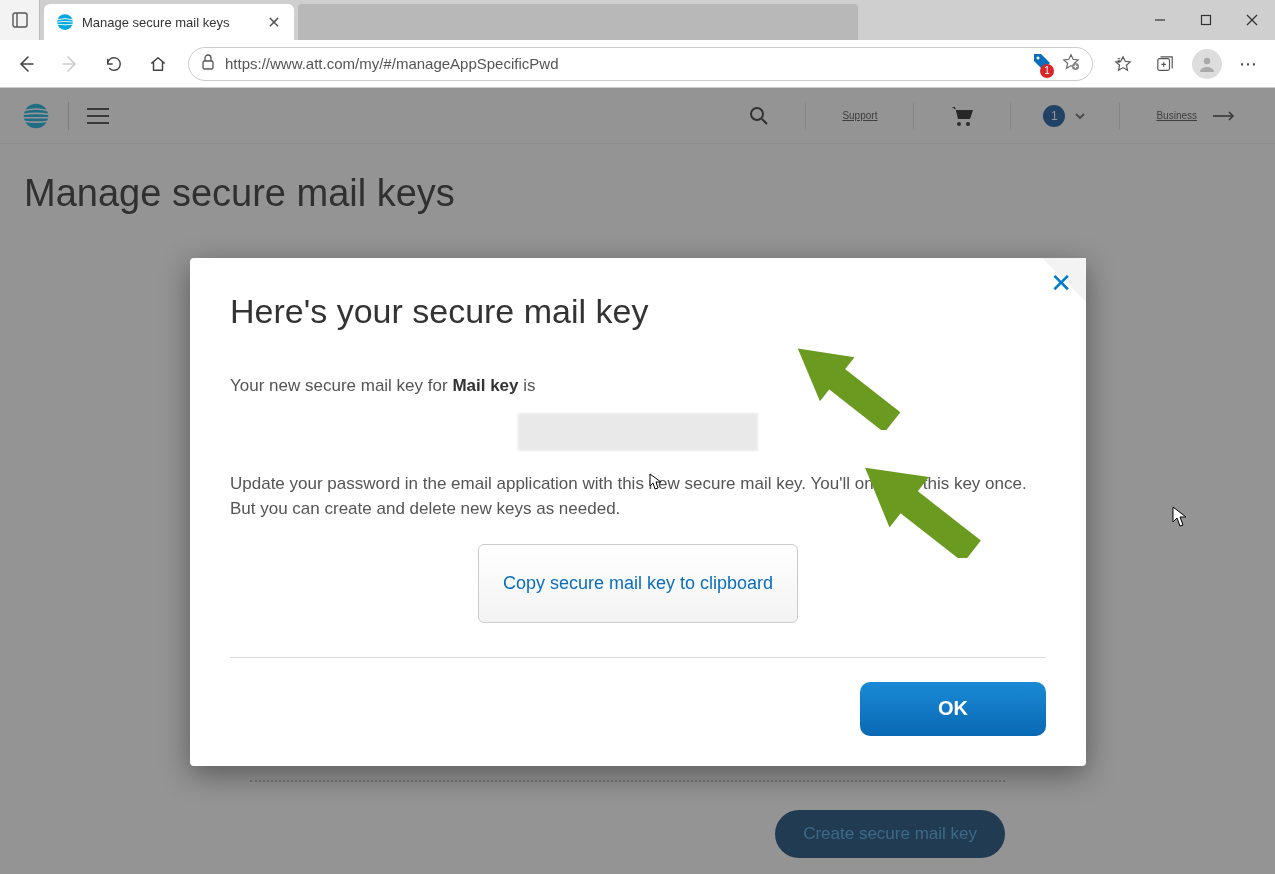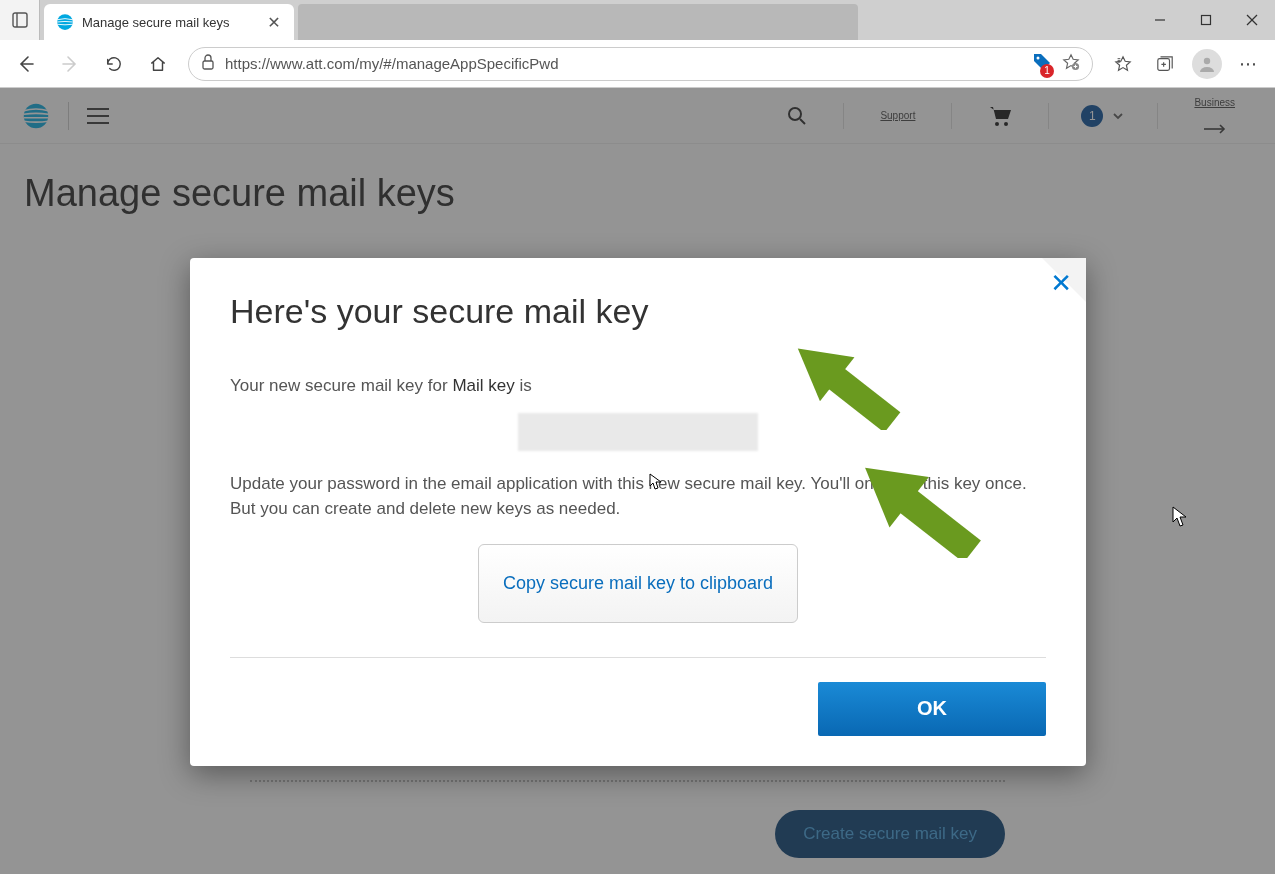--- a/index.html
+++ b/index.html
@@ -49,25 +49,25 @@
   .field-stub { position:absolute; left:250px; bottom:120px; width:500px; height:40px; border:1px solid #ccc; border-radius:20px; background:#fff;}
 
   .dimmer { position:absolute; inset:0; background:rgba(60,60,60,0.55); }
 
   
   .modal { position:absolute; left:190px; top:170px; width:896px; background:#fff; border-radius:4px; box-shadow:0 8px 30px rgba(0,0,0,0.4); padding:34px 40px 30px;}
   .modal .close-x { position:absolute; top:10px; right:14px; color:#0079d1; font-size:26px; font-weight:300;}
   .modal .corner-fold { position:absolute; top:0; right:0; width:0; height:0; border-left:44px solid transparent; border-top:44px solid #f3f3f3;}
   .modal h2 { font-size:34px; font-weight:400; color:#333; margin-bottom:42px;}
   .modal p { font-size:17px; color:#555; line-height:1.5;}
-  .modal p .bold { color:#333; font-weight:400;}
+  .modal p .bold { color:#333; font-weight:700;}
   .key-blur { width:240px; height:38px; background:#e9e9e9; margin:14px auto 20px; filter:blur(1px);}
   .copy-btn { display:block; margin:22px auto 0; border:1px solid #ccc; background:linear-gradient(#fff,#f3f3f3); color:#0a6ebd; font-size:18px; padding:28px 24px; border-radius:6px;}
   .modal hr { margin:34px 0 24px; border:none; border-top:1px solid #ddd;}
-  .ok-btn { display:block; margin-left:auto; background:linear-gradient(#1a8ad6,#0968b3); color:#fff; border:none; border-radius:2px; width:228px; height:54px; font-size:20px; font-weight:600;}
+  .ok-btn { display:block; margin-left:auto; background:linear-gradient(#1a8ad6,#0968b3); color:#fff; border:none; border-radius:10px; width:186px; height:54px; font-size:20px; font-weight:600;}
 
   
   .arrow { position:absolute; }
   .arrow svg { display:block; }
 
   
   .cursor-text { position:absolute; left:684px; top:413px; font-size:16px; color:#000; pointer-events:none;}
   .cursor-arrow-page { position:absolute; left:1172px; top:418px; pointer-events:none;}
 </style>
 </head>
@@ -218,21 +218,21 @@
           </svg>
       </span>
       <span class="vr"></span>
       <span class="acct-sel">
         <span class="acct-badge">1</span>
         <svg width="14" height="14" viewBox="0 0 14 14">
             <path d="M3 5 L7 9 L11 5" stroke="#555" stroke-width="1.8" fill="none"></path>
           </svg>
       </span>
       <span class="vr"></span>
-      <span class="hlink" style="display:flex;align-items:center;gap:16px;flex-direction:column;">
+      <span class="hlink" style="display:flex;align-items:center;gap:16px;">
         <span>Business</span>
         <svg width="22" height="10" viewBox="0 0 22 10">
             <line x1="0" y1="5" x2="20" y2="5" stroke="#333" stroke-width="1.6"></line>
             <path d="M16 1 L20 5 L16 9" stroke="#333" stroke-width="1.6" fill="none"></path>
           </svg>
       </span>
     </div>
     <h1 class="page-title">Manage secure mail keys</h1>
     <div class="field-stub"></div>
     <div class="dotted"></div>

